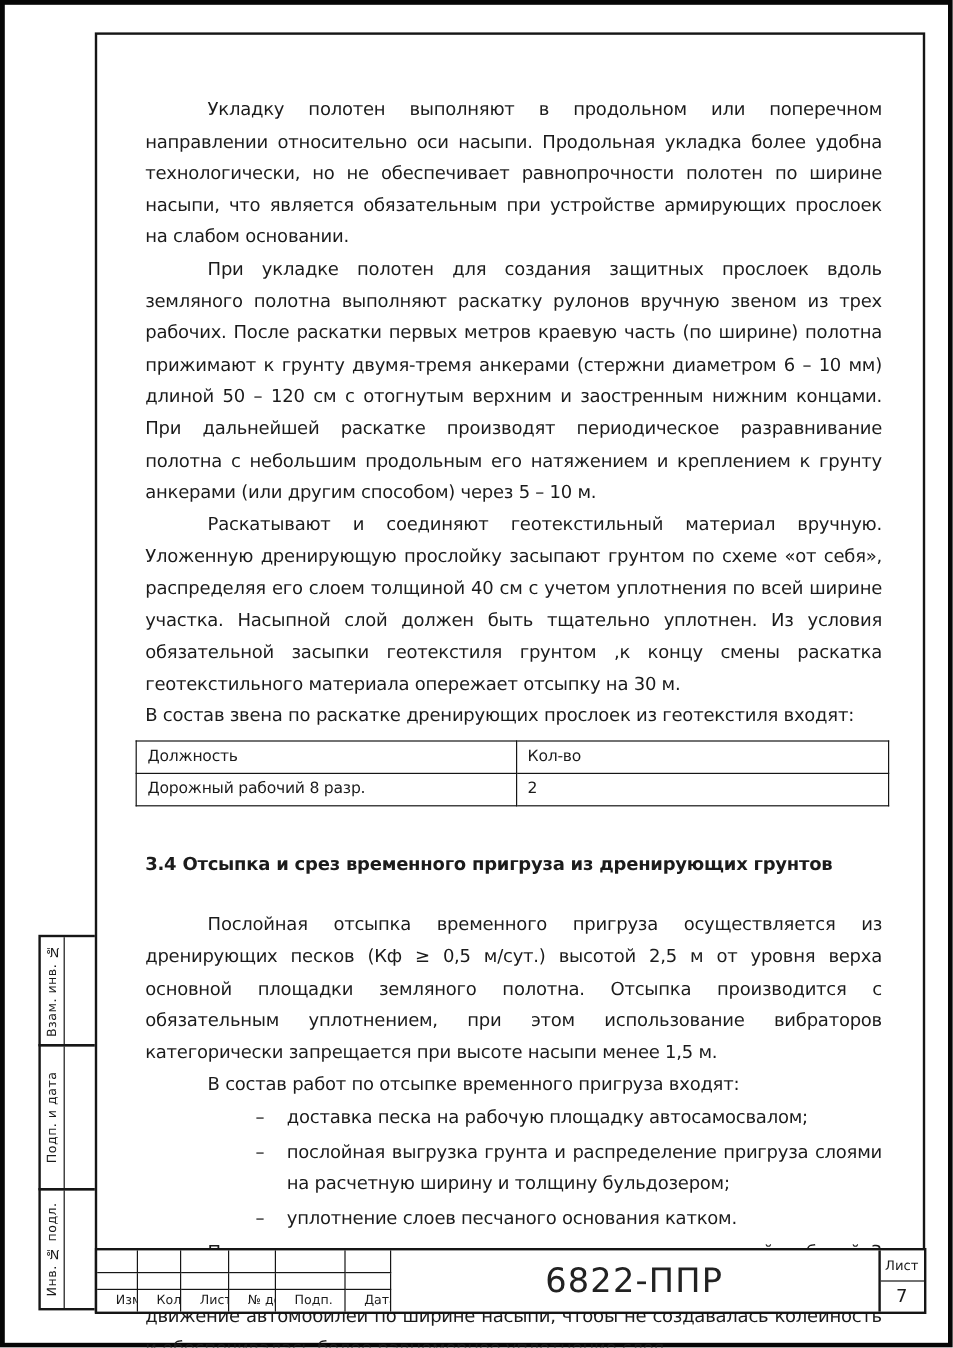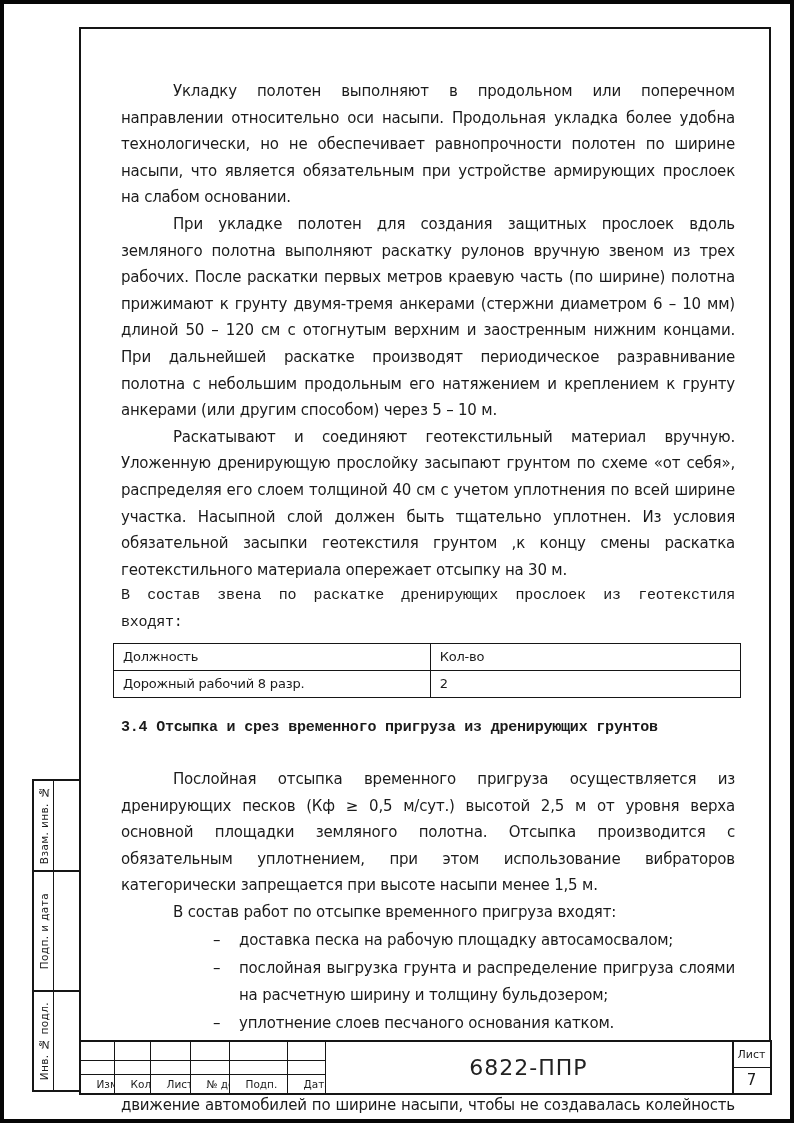--- a/index.html
+++ b/index.html
@@ -27,39 +27,39 @@
     position: absolute;
     left: 0; top: 0; right: 0;
     padding: 49px 34px 0 40px;
     color: #1b1b1b;
     font-size: 15px;
     line-height: 26.6px;
     letter-spacing: -0.2px;
     text-align: justify;
   }
   .para { text-indent: 52px; }
-  .para.noindent { text-indent: 0; font-family: Liberation Mono, monospace; }
+  .para.noindent { text-indent: 0; }
   .doc-table {
     width: calc(100% + 14px);
     margin: 7px 0 0 -8px;
     border-collapse: collapse;
     table-layout: fixed;
   }
   .doc-table th, .doc-table td {
     border: 1.7px solid #161616;
     font-weight: normal;
     text-align: left;
     height: 27px;
     padding: 0 4px 0 9px;
     font-size: 13px;
     line-height: 18px;
   }
   .doc-table .col-title { width: 50.5%; }
   .section-heading {
-    margin-top: 17px;
+    margin-top: 35px;
     font-weight: bold;
     text-align: left;
     letter-spacing: -0.2px;
   }
   .section-heading + .para { margin-top: 24px; }
   .bullets { margin: 1px 0 0 0; }
   .bullet {
     display: flex;
     padding-left: 92px;
     margin-bottom: 2px;
@@ -119,21 +119,21 @@
     padding-left: 16px;
     overflow: hidden;
     white-space: nowrap;
   }
   .tb-grid > div:nth-child(3n) { border-bottom-width: 1.5px; }
   .tb-grid > div.last-row { border-bottom: none; }
   .tb-center {
     flex: 1;
     border-right: 2px solid #161616;
     display: flex; align-items: center; justify-content: center;
-    font-size: 22px;
+    font-size: 28px;
     letter-spacing: 1px;
     color: #222;
   }
   .tb-right { width: 36px; flex: none; display: flex; flex-direction: column; }
   .tb-right .sheet-word {
     height: 26px;
     border-bottom: 1.8px solid #161616;
     display: flex; align-items: center; justify-content: center;
     font-size: 11px;
   }

